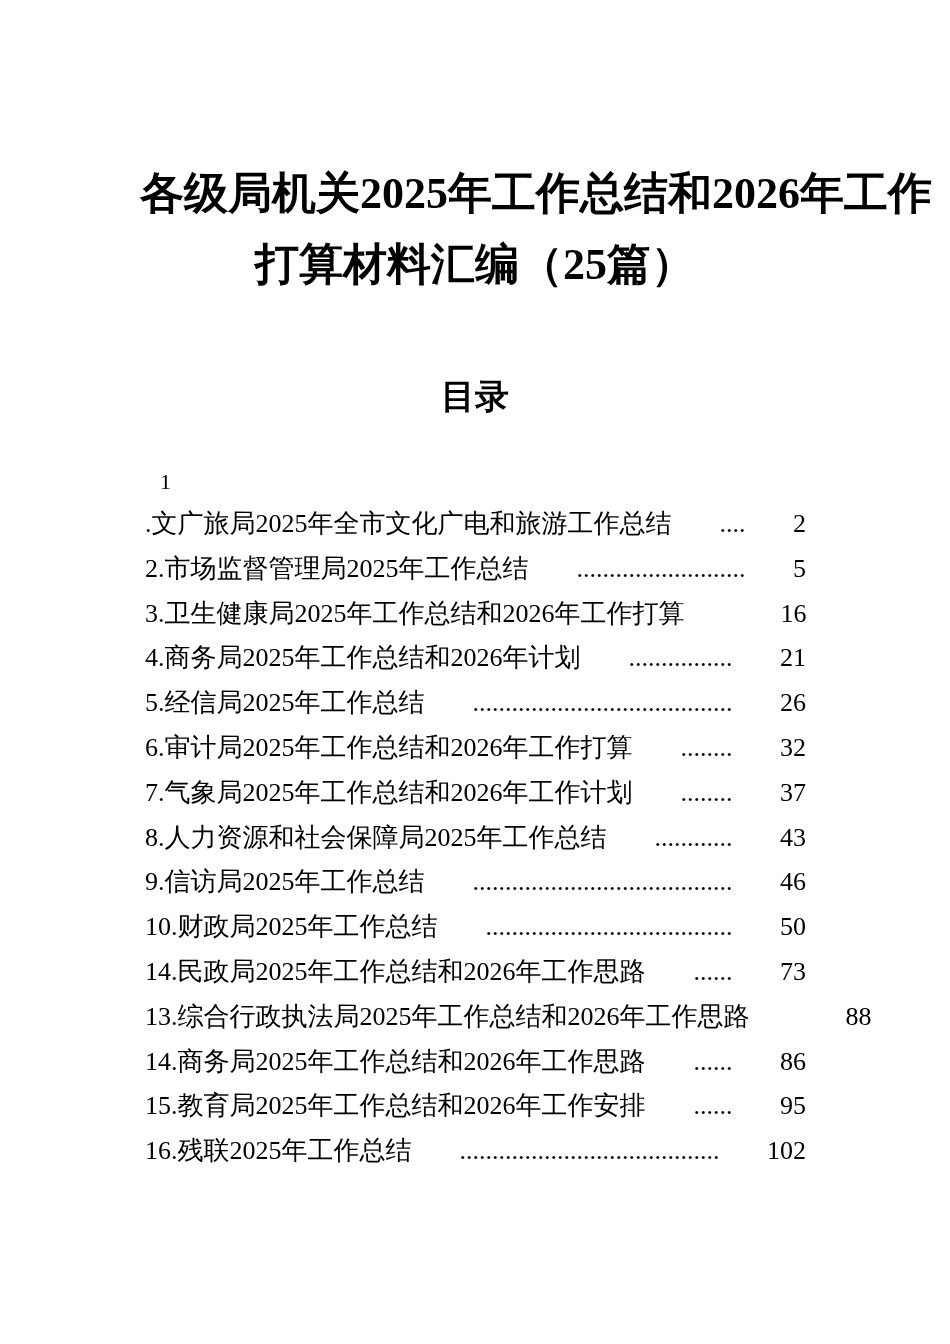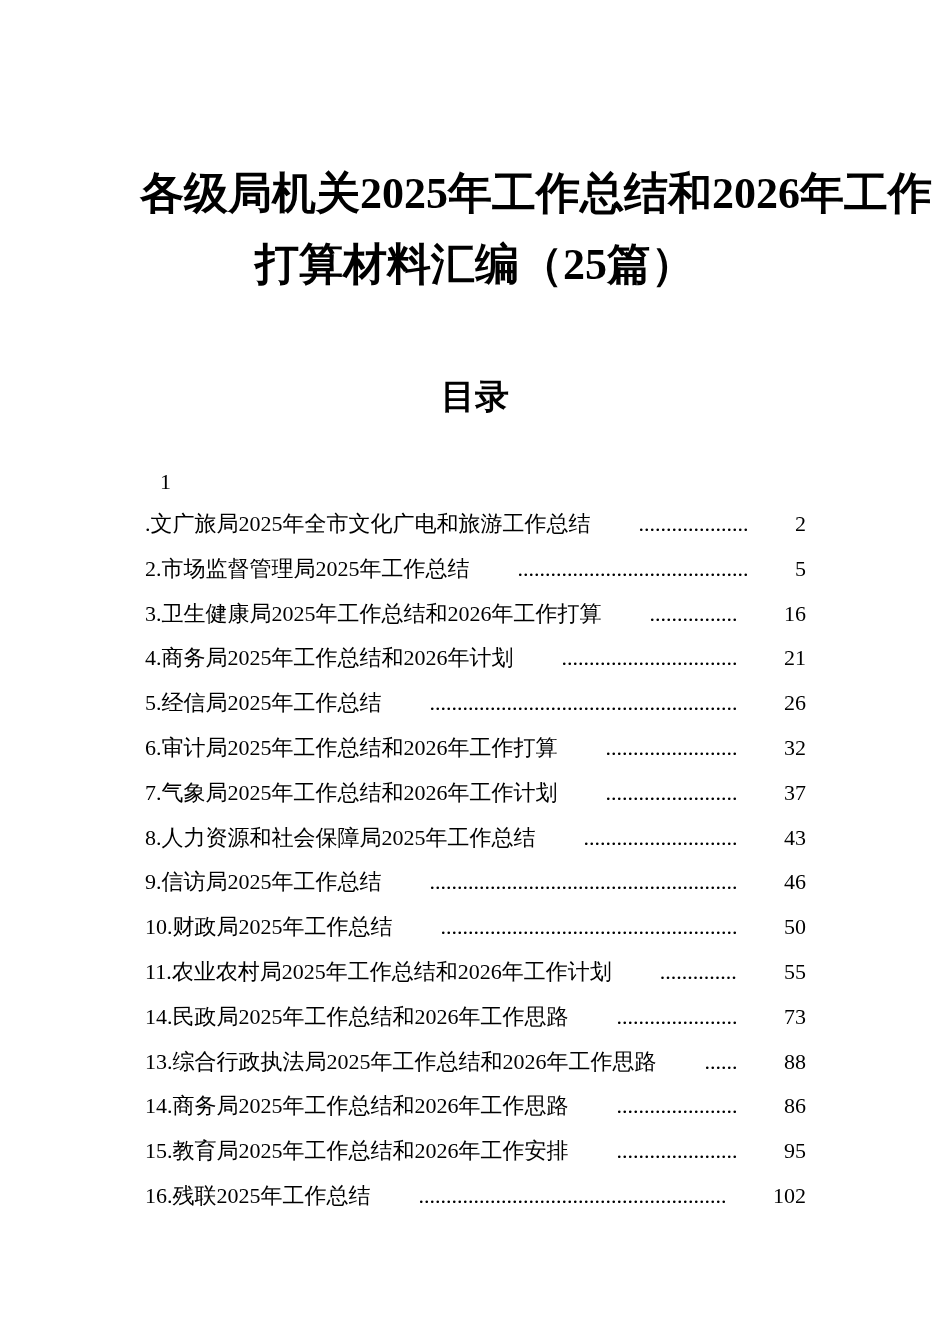--- a/index.html
+++ b/index.html
@@ -55,21 +55,21 @@
       font-size: 22px;
       height: 40px;
       line-height: 40px;
       padding-left: 15px;
     }
     .toc-row {
       display: flex;
       align-items: baseline;
       height: 44.8px;
       line-height: 44.8px;
-      font-size: 22px;
+      font-size: 26px;
       white-space: nowrap;
       gap: 48px;
     }
     .toc-row .entry {
       flex: 0 0 auto;
     }
     .toc-row .leader {
       flex: 1 1 auto;
       overflow: hidden;
       white-space: nowrap;
@@ -138,25 +138,20 @@
       <span class="entry">9.信访局2025年工作总结</span>
       <span class="leader"></span>
       <span class="page-num">46</span>
     </div>
     <div class="toc-row">
       <span class="entry">10.财政局2025年工作总结</span>
       <span class="leader"></span>
       <span class="page-num">50</span>
     </div>
     <div class="toc-row">
-      <span class="entry">11.农业农村局2025年工作总结和2026年工作计划</span>
-      <span class="leader"></span>
-      <span class="page-num">55</span>
-    </div>
-    <div class="toc-row">
       <span class="entry">14.民政局2025年工作总结和2026年工作思路</span>
       <span class="leader"></span>
       <span class="page-num">73</span>
     </div>
     <div class="toc-row">
       <span class="entry">13.综合行政执法局2025年工作总结和2026年工作思路</span>
       <span class="leader"></span>
       <span class="page-num">88</span>
     </div>
     <div class="toc-row">

